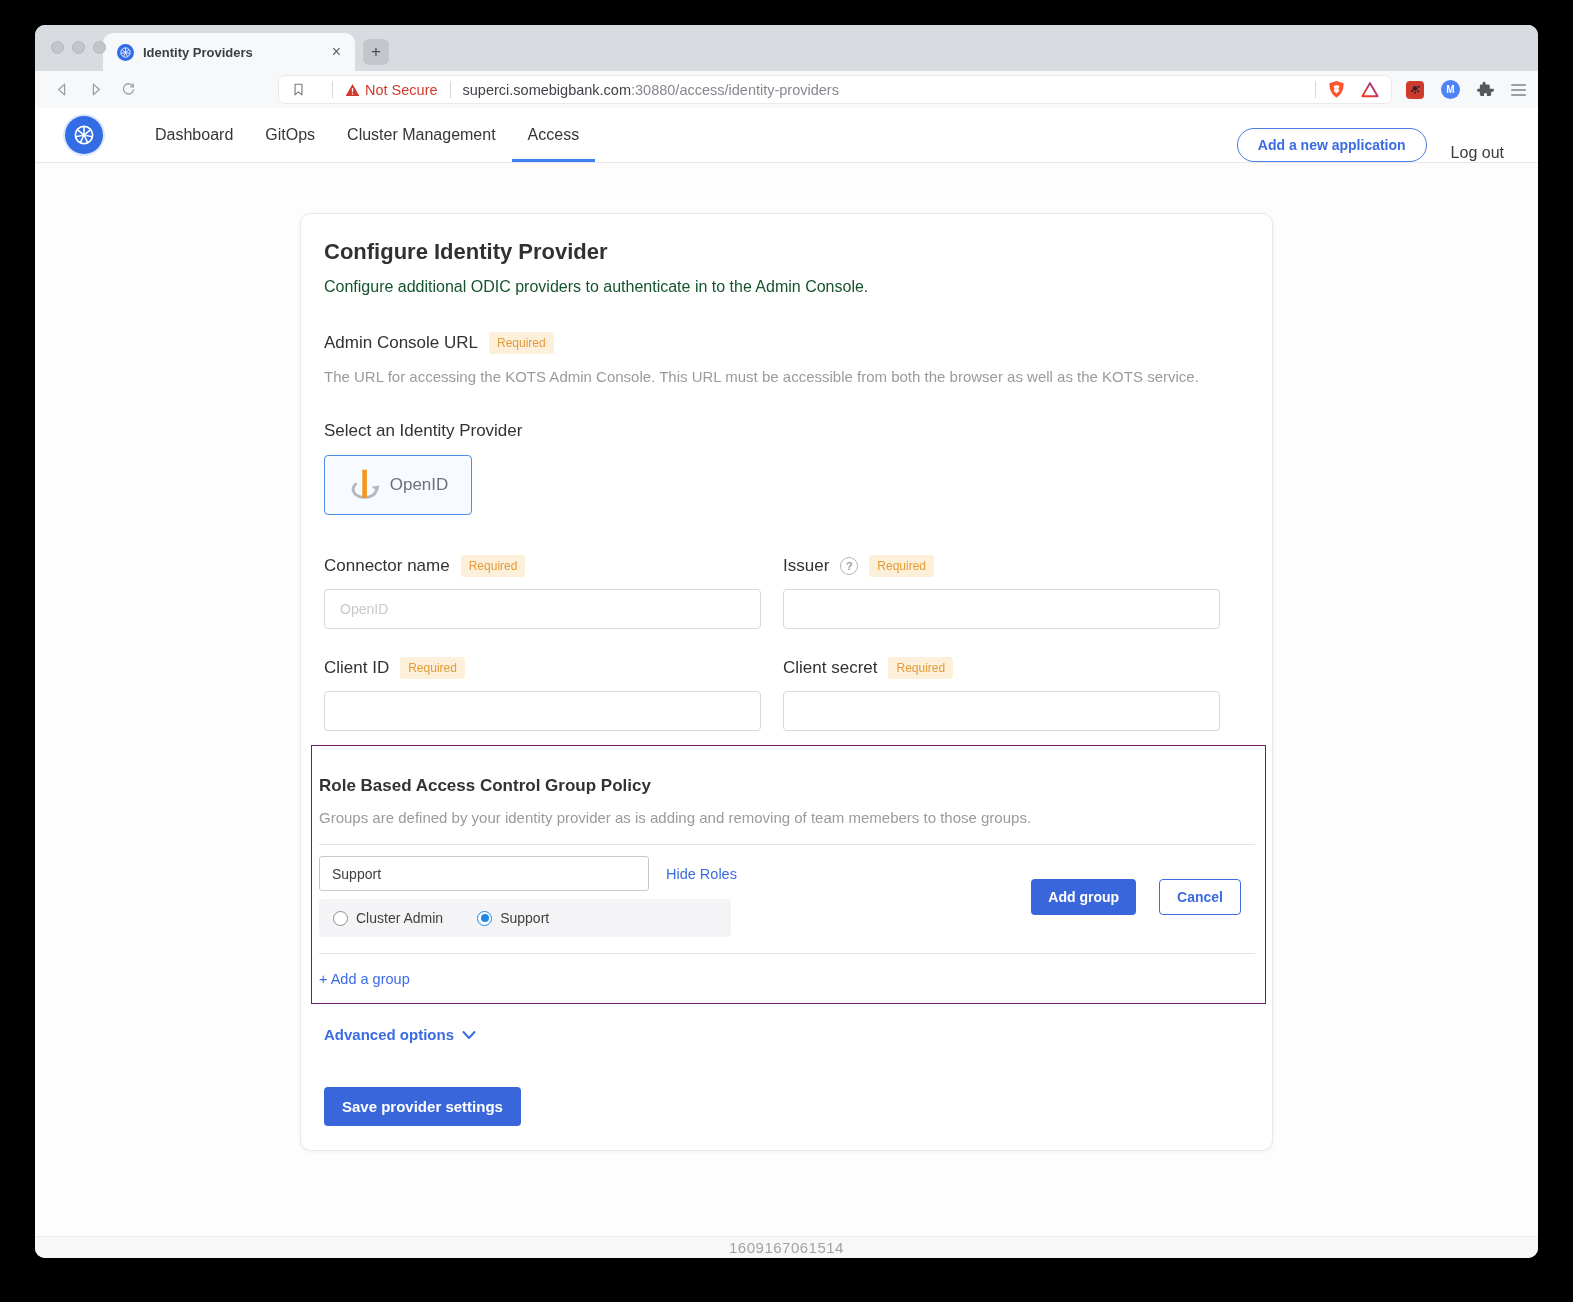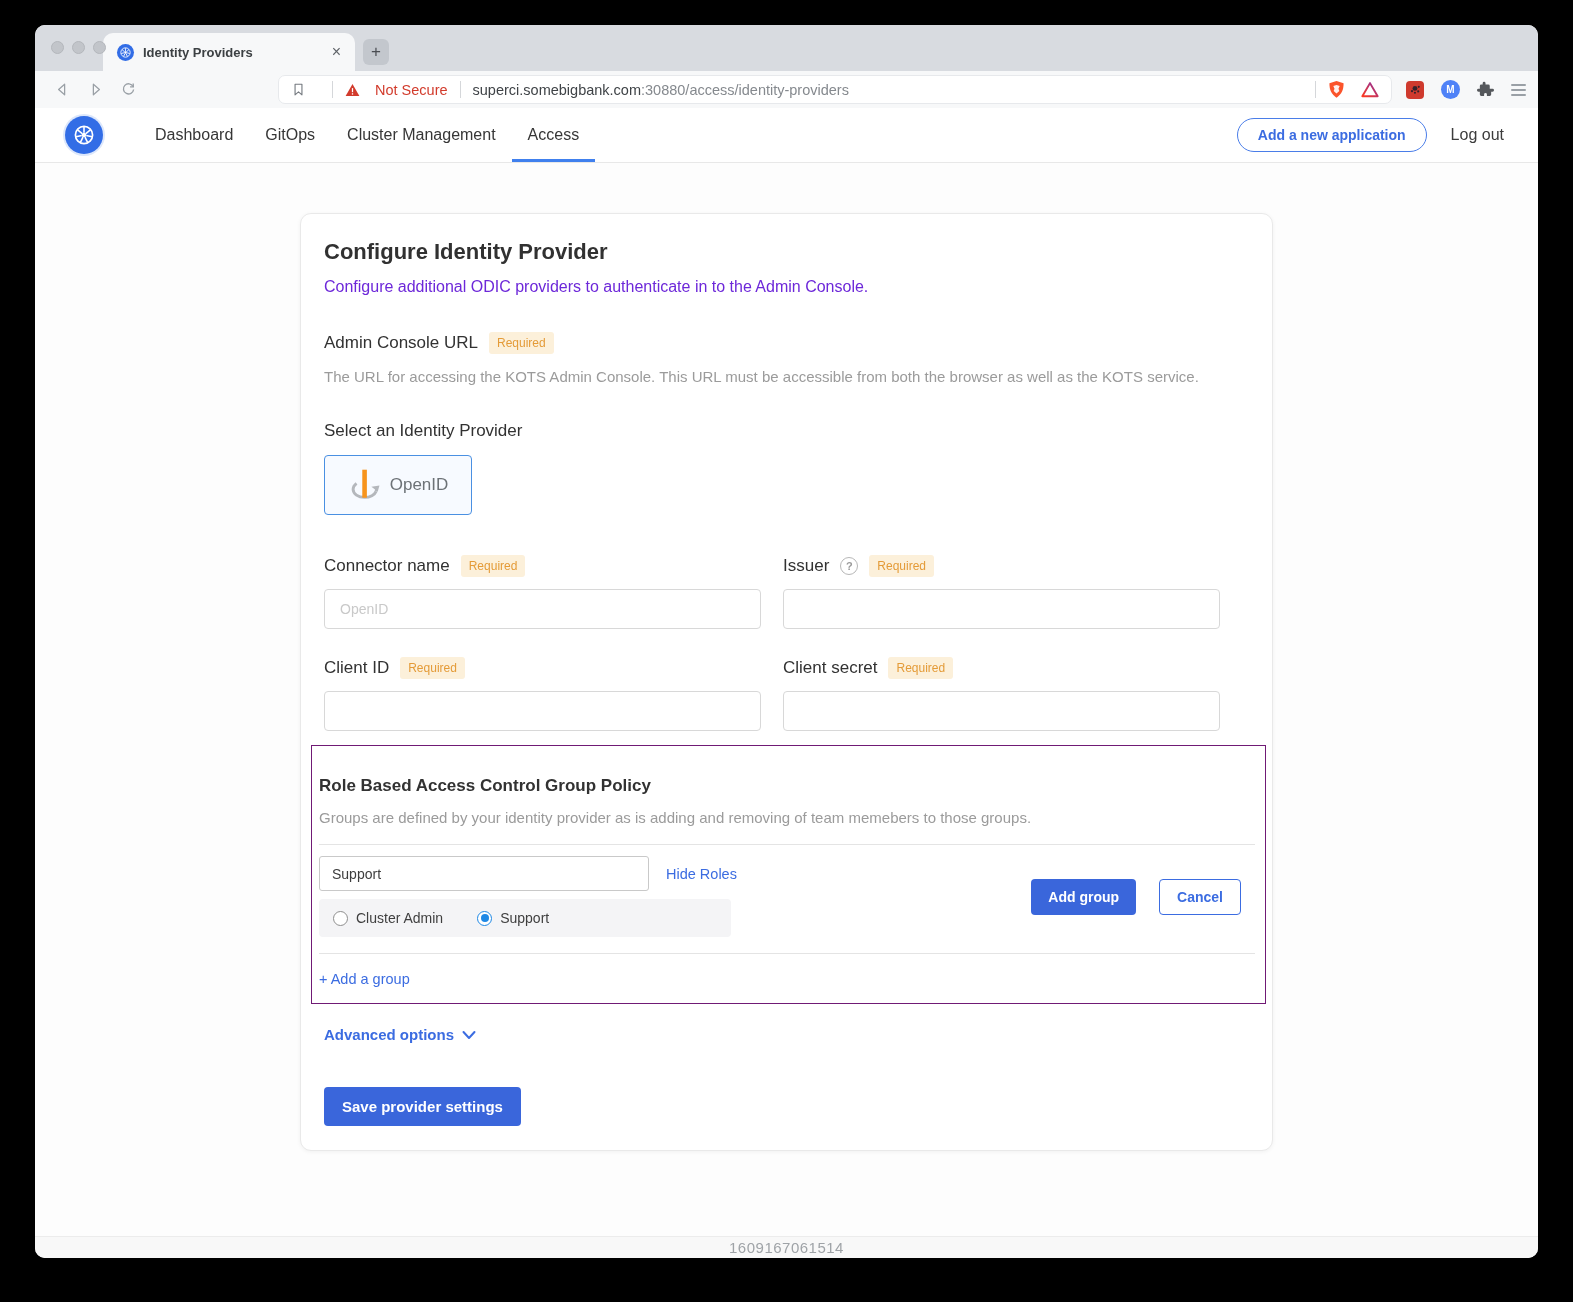--- a/index.html
+++ b/index.html
@@ -23,50 +23,50 @@
   .newtab { width:26px; height:26px; margin:0 0 6px 8px; border-radius:6px; background:#c3c7cd;
             color:#4a4d52; font-size:17px; display:flex; align-items:center; justify-content:center; }
 
   
   .toolbar { height:37px; background:#f7f8f9; display:flex; align-items:center; padding:0 12px 0 16px; flex:none; }
   .navbtn { width:22px; height:22px; display:flex; align-items:center; justify-content:center; margin-right:11px; }
   .urlbar { margin-left:128px; flex:1; height:29px; background:#fff; border:1px solid #e7e9ec; border-radius:7px;
             display:flex; align-items:center; padding:0 12px; min-width:0; }
   .bookmark { margin-right:14px; display:flex; }
   .vsep { width:1px; height:17px; background:#d5d7da; margin:0 12px; flex:none; }
-  .notsecure { display:flex; align-items:center; gap:15px; color:#d23b2c; font-size:14.5px; }
+  .notsecure { display:flex; align-items:center; gap:5px; color:#d23b2c; font-size:14.5px; }
   .url { font-size:14.5px; color:#85898e; white-space:nowrap; overflow:hidden; }
   .url b { color:#3f4347; font-weight:normal; }
   .urlspacer { flex:1; }
   .exts { display:flex; align-items:center; gap:17px; margin-left:14px; }
   .ext-red { width:18px; height:18px; border-radius:4px; background:#cf3a2e; display:flex; align-items:center; justify-content:center; }
   .avatar { width:19px; height:19px; border-radius:50%; background:#4f82f7; color:#fff; font-size:10px;
             font-weight:bold; display:flex; align-items:center; justify-content:center; }
   .burger { display:flex; flex-direction:column; gap:3px; }
   .burger i { width:15px; height:2px; background:#9aa0a6; border-radius:1px; }
 
   
   .appnav { height:55px; background:#fff; border-bottom:1px solid #e8e8e8; display:flex; align-items:stretch;
             padding:0 34px 0 30px; flex:none; }
   .logo { width:38px; height:38px; border-radius:50%; background:#326de6; align-self:center;
           display:flex; align-items:center; justify-content:center; box-shadow:0 0 0 2px #dce7fb; }
   .navitems { display:flex; margin-left:36px; }
   .navitem { display:flex; align-items:center; padding:0 16px; font-size:16px; color:#363636; position:relative; }
   .navitem.active { border-bottom:3px solid #4080ee; padding-top:3px; }
-  .navright { margin-left:auto; display:flex; align-items:center; gap:24px; }
+  .navright { margin-left:auto; display:flex; align-items:flex-end; gap:24px; }
   .pillbtn { border:1px solid #4a7de8; color:#3b6ce1; border-radius:18px; padding:8px 20px;
              font-size:14px; font-weight:bold; background:#fff; }
   .logout { font-size:16px; color:#3c3c3c; }
 
   
   .content { flex:1; background:#fdfdfd; overflow:hidden; }
   .card { width:973px; margin:50px auto 0; background:#fff; border:1px solid #e9e9e9; border-radius:11px;
           box-shadow:0 1px 4px rgba(0,0,0,.05); padding:25px 22px 24px 23px; }
   h1.cardtitle { font-size:22px; color:#313131; }
-  .subtitle { margin-top:13px; font-size:16px; color:#6d28d9; }
+  .subtitle { margin-top:13px; font-size:16px; color:#14532d; }
   .labelrow { display:flex; align-items:center; gap:11px; }
   .flabel { font-size:17px; font-weight:normal; color:#323232; }
   .badge { background:#fcf0da; color:#e49b38; font-size:12px; padding:4px 8px; border-radius:3px; }
   .helptext { margin-top:14px; font-size:15px; color:#9b9b9b; }
   .tinput { width:100%; height:40px; border:1px solid #d8d8d8; border-radius:4px; padding:0 15px;
             font-size:14px; color:#434343; font-family:"Liberation Sans",sans-serif; background:#fff; outline:none; }
   .tinput::placeholder { color:#c9c9c9; }
   .mt36 { margin-top:36px; } .mt16 { margin-top:16px; } .mt12 { margin-top:12px; }
   .idp-box { margin-top:14px; width:148px; height:60px; border:1px solid #4a90e2; background:#f7faff;
              border-radius:4px; display:flex; align-items:center; justify-content:center; gap:8px; }

